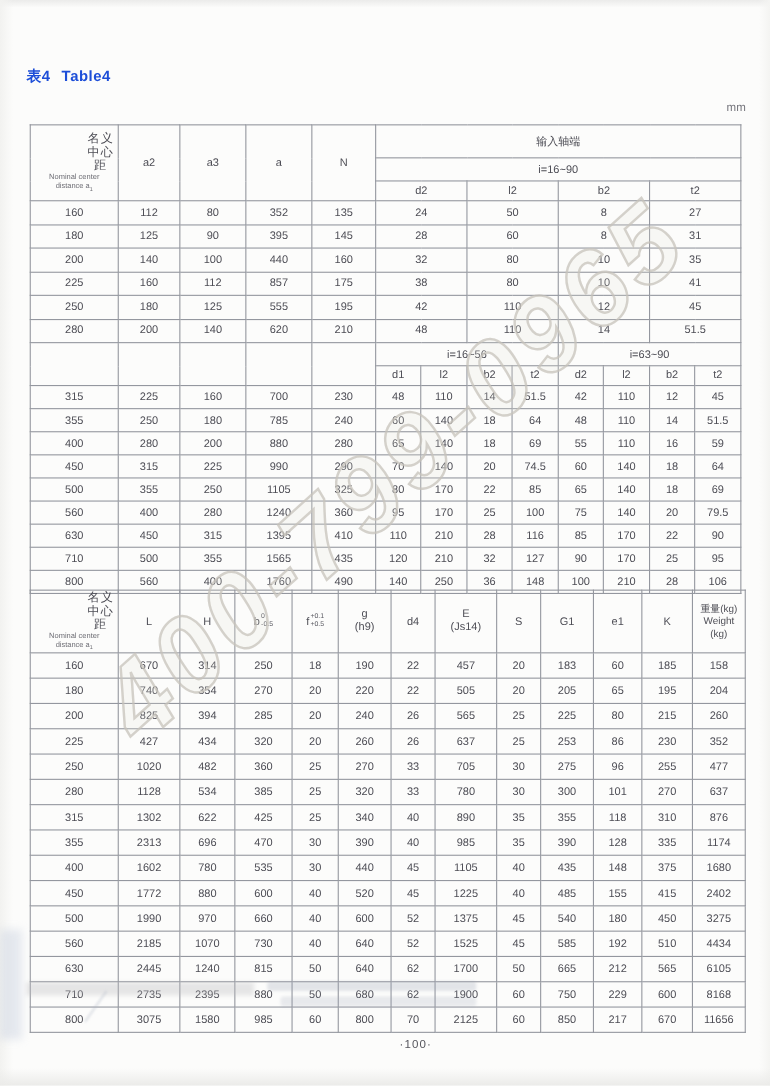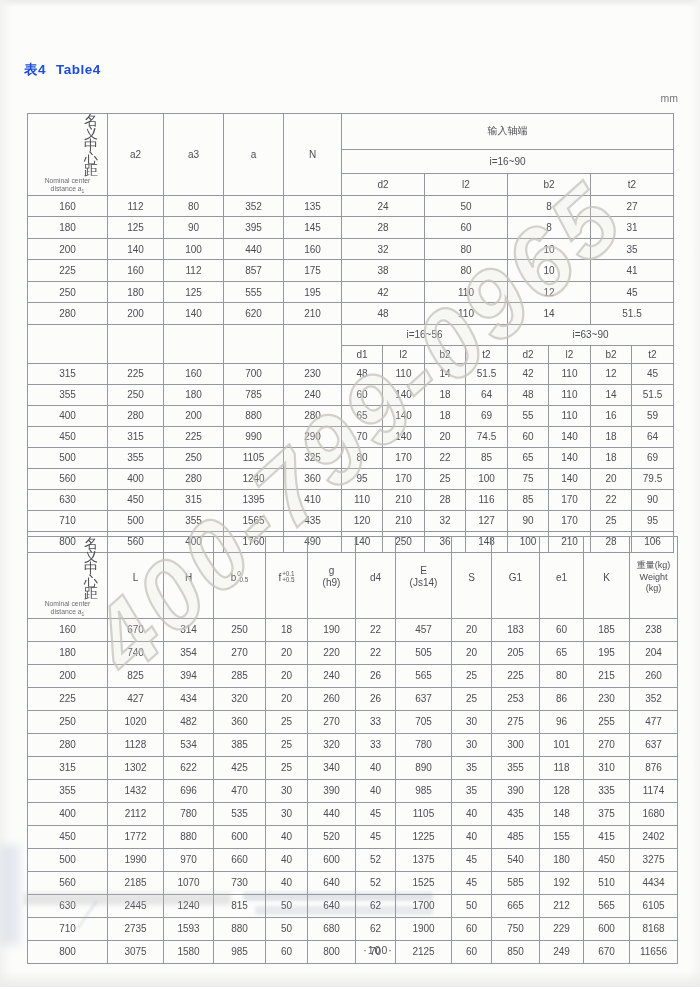--- a/index.html
+++ b/index.html
@@ -36,21 +36,21 @@
   #t1 thead tr.r3{height:18px;}
   #t1 tbody.data-top tr{height:21.5px;}
   #t1 tbody.midhead tr.m1{height:21px;}
   #t1 tbody.midhead tr.m2{height:18px;}
   #t1 tbody.data-bottom tr{height:21px;}
 
   #t2{left:27px;top:536px;width:646px;}
   #t2 thead tr{height:57px;}
   #t2 tbody tr{height:23px;}
 
-  .namecell .zh{font-size:14px;line-height:12.5px;letter-spacing:1px;margin-left:48px;}
+  .namecell .zh{font-size:11px;line-height:12.5px;letter-spacing:1px;margin-left:48px;}
   .namecell .en{font-size:6.8px;line-height:8px;color:#6d6d74;letter-spacing:0;}
   .namecell sub{font-size:5px;}
 
   .tolwrap{display:inline-flex;align-items:center;}
   .tolstack{display:inline-flex;flex-direction:column;margin-left:1px;
     font-size:6.3px;line-height:6.8px;text-align:left;color:#5a5a62;}
   .twoline div{line-height:12px;}
   .wcell div{font-size:9px;line-height:11.5px;}
 
   .watermark{position:absolute;left:358px;top:428px;z-index:5;
@@ -426,21 +426,21 @@
         <td>314</td>
         <td>250</td>
         <td>18</td>
         <td>190</td>
         <td>22</td>
         <td>457</td>
         <td>20</td>
         <td>183</td>
         <td>60</td>
         <td>185</td>
-        <td>238</td>
+        <td>158</td>
       </tr>
       <tr>
         <td>180</td>
         <td>740</td>
         <td>354</td>
         <td>270</td>
         <td>20</td>
         <td>220</td>
         <td>22</td>
         <td>505</td>
@@ -520,36 +520,36 @@
         <td>40</td>
         <td>890</td>
         <td>35</td>
         <td>355</td>
         <td>118</td>
         <td>310</td>
         <td>876</td>
       </tr>
       <tr>
         <td>355</td>
-        <td>1432</td>
+        <td>2313</td>
         <td>696</td>
         <td>470</td>
         <td>30</td>
         <td>390</td>
         <td>40</td>
         <td>985</td>
         <td>35</td>
         <td>390</td>
         <td>128</td>
         <td>335</td>
         <td>1174</td>
       </tr>
       <tr>
         <td>400</td>
-        <td>2112</td>
+        <td>1602</td>
         <td>780</td>
         <td>535</td>
         <td>30</td>
         <td>440</td>
         <td>45</td>
         <td>1105</td>
         <td>40</td>
         <td>435</td>
         <td>148</td>
         <td>375</td>
@@ -611,21 +611,21 @@
         <td>1700</td>
         <td>50</td>
         <td>665</td>
         <td>212</td>
         <td>565</td>
         <td>6105</td>
       </tr>
       <tr>
         <td>710</td>
         <td>2735</td>
-        <td>1593</td>
+        <td>2395</td>
         <td>880</td>
         <td>50</td>
         <td>680</td>
         <td>62</td>
         <td>1900</td>
         <td>60</td>
         <td>750</td>
         <td>229</td>
         <td>600</td>
         <td>8168</td>
@@ -634,21 +634,21 @@
         <td>800</td>
         <td>3075</td>
         <td>1580</td>
         <td>985</td>
         <td>60</td>
         <td>800</td>
         <td>70</td>
         <td>2125</td>
         <td>60</td>
         <td>850</td>
-        <td>249</td>
+        <td>217</td>
         <td>670</td>
         <td>11656</td>
       </tr>
     </tbody>
 </table>
 
 <div class="watermark">400-799-0965</div>
 
 <div class="ghost ghost-band"></div>
 <div class="ghost ghost-text1"></div>

